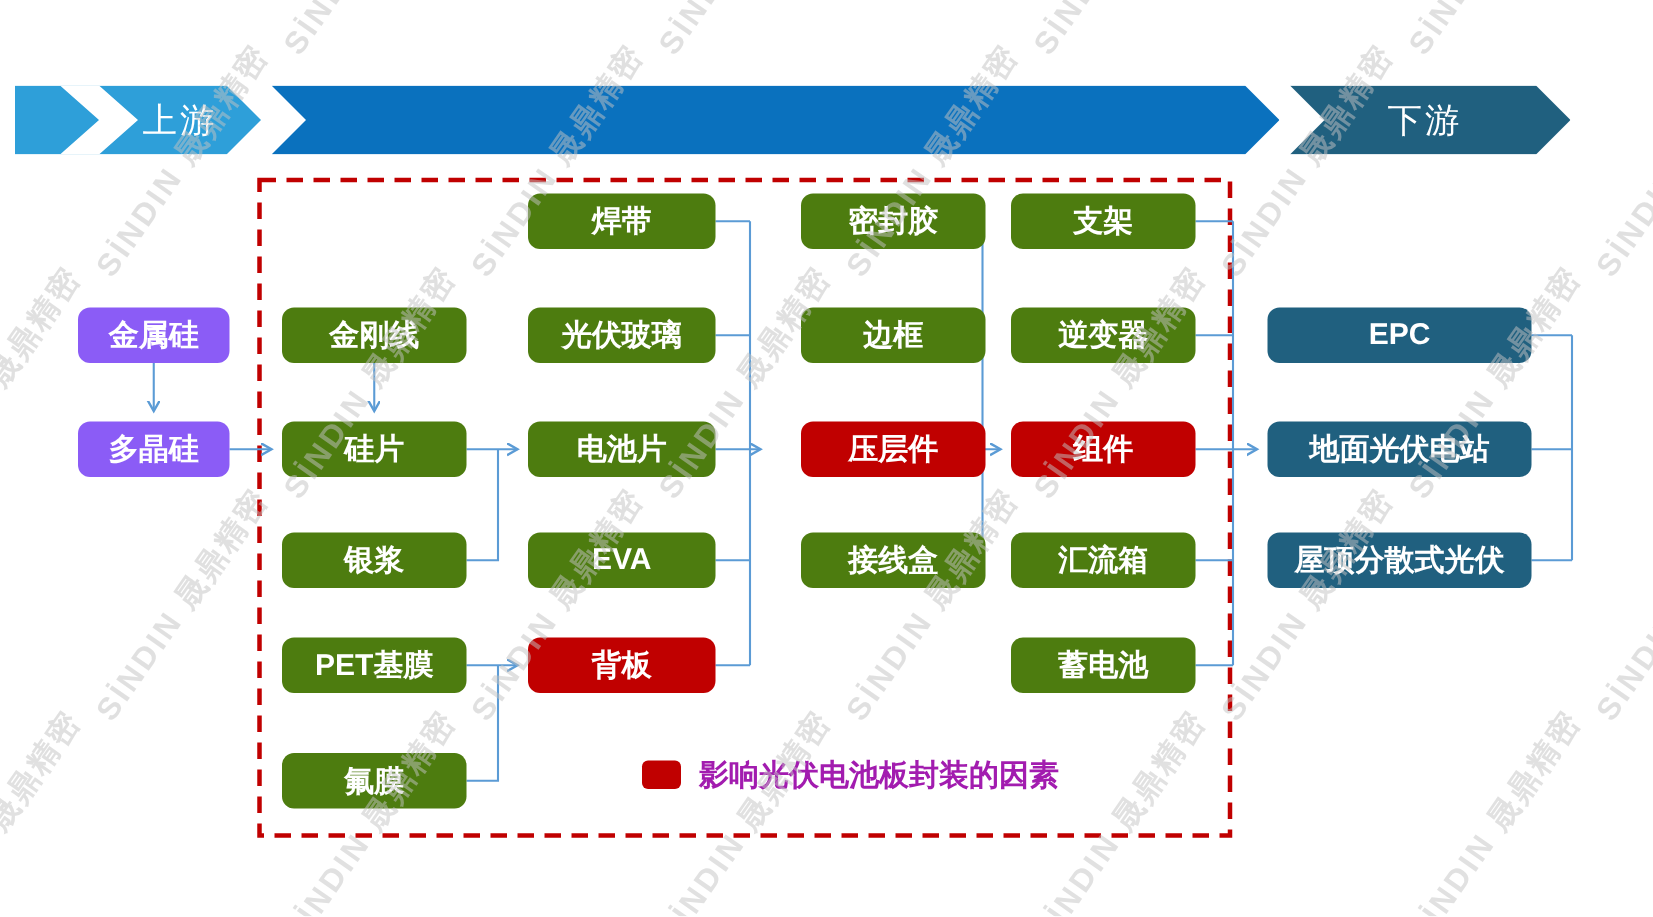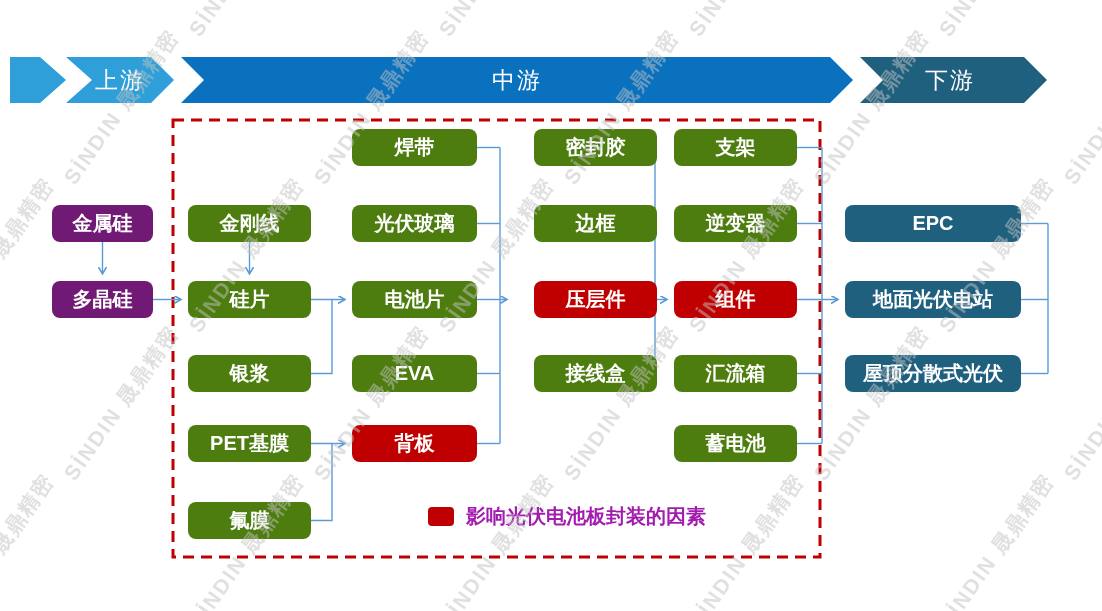--- a/index.html
+++ b/index.html
@@ -19,21 +19,21 @@
   
   .node{position:absolute;height:37px;border-radius:8px;display:flex;align-items:center;justify-content:center;
     color:#ffffff;font-size:20px;font-weight:700;white-space:nowrap;}
   .c-up{left:52px;width:101px;}
   .c1{left:188px;width:123px;}
   .c2{left:352px;width:125px;}
   .c3{left:514px;width:123px;margin-left:20px;}
   .c4{left:674px;width:123px;}
   .c5{left:845px;width:176px;}
   .rA{top:129px;} .rB{top:205px;} .rC{top:281px;} .rD{top:355px;} .rE{top:425px;} .rF{top:502px;}
-  .lblue{background:#701a75;}
+  .lblue{background:#8b5cf6;}
   .blue{background:#4d7c0f;}
   .teal{background:#20607F;}
   .red{background:#C00000;text-align:center;}
   
   #connector-layer{position:absolute;left:0;top:0;z-index:1;}
   .node,.seg,.chev-white,.seg-label,#legend{z-index:2;}
   #watermark-layer{position:absolute;left:0;top:0;width:100%;height:100%;z-index:3;pointer-events:none;overflow:hidden;}
   .wm{position:absolute;transform:rotate(-55deg);color:#c3c3c3;opacity:.5;font-size:21px;font-weight:700;
     letter-spacing:2px;white-space:nowrap;}
   
@@ -93,21 +93,20 @@
       <path d="M1021,373.5 H1048"></path>
     </g>
   </svg>
 
   <div class="seg seg-tip" style="left:10px;width:164px;background:#2E9FD9;"></div>
   <div class="chev-white"></div>
   <div class="seg seg-notch-tip" style="left:181px;width:672px;background:#0A71BE;"></div>
   <div class="seg seg-notch-tip" style="left:860px;width:187px;background:#20607F;"></div>
 
   <div class="seg-label" style="left:66px;width:108px;">上游</div>
-  <div class="seg-label" style="left:181px;width:672px;">中游</div>
   <div class="seg-label" style="left:860px;width:180px;">下游</div>
 
   <div class="node c-up rB lblue">金属硅</div>
   <div class="node c-up rC lblue">多晶硅</div>
 
   <div class="node c1 rB blue">金刚线</div>
   <div class="node c1 rC blue">硅片</div>
   <div class="node c1 rD blue">银浆</div>
   <div class="node c1 rE blue">PET基膜</div>
   <div class="node c1 rF blue">氟膜</div>

